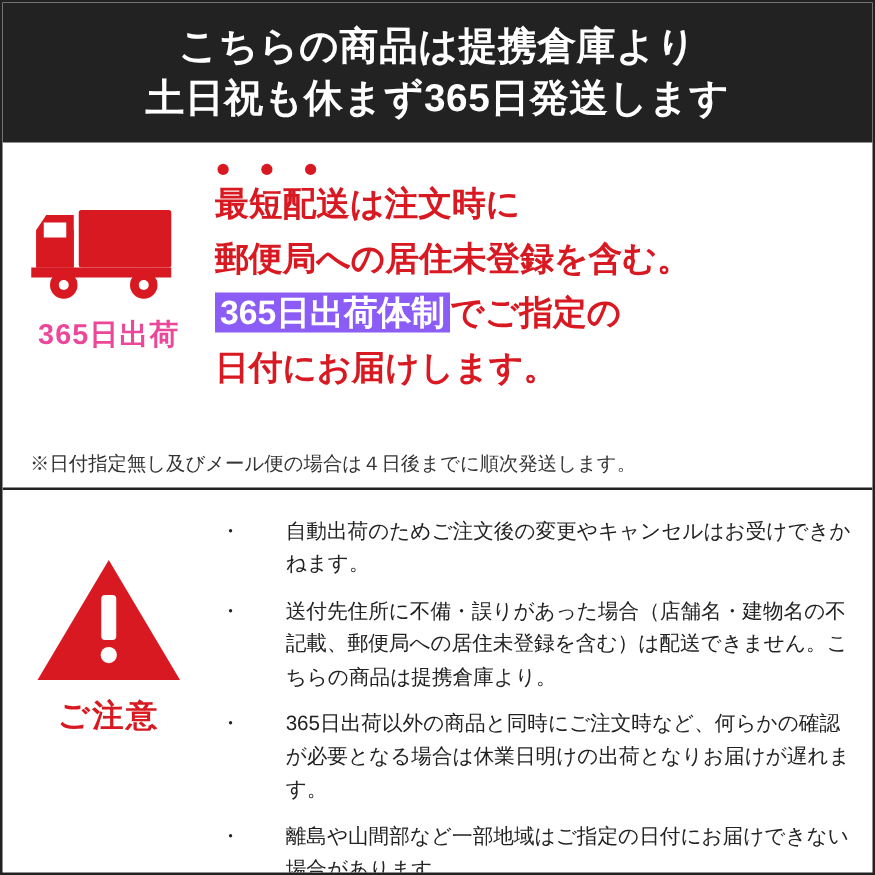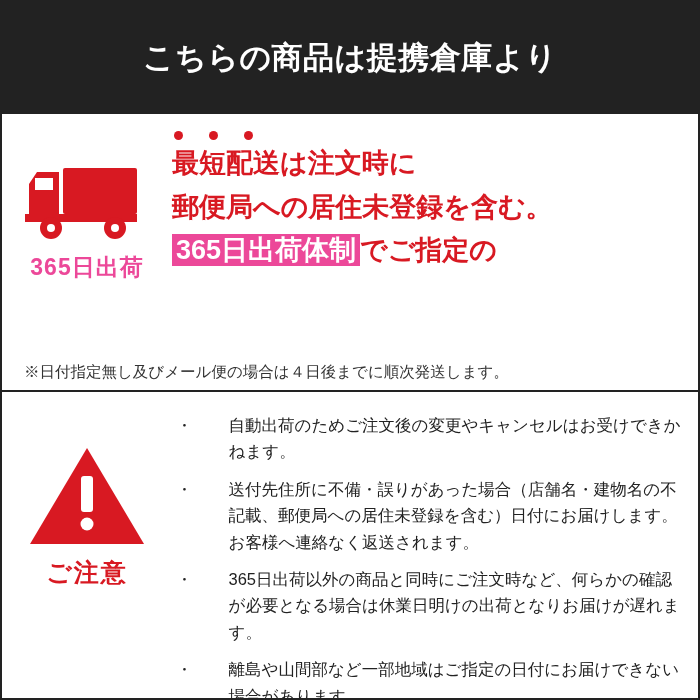--- a/index.html
+++ b/index.html
@@ -86,21 +86,21 @@
     padding-top: 10px;
     color: #d81922;
   }
   .ship-line {
     font-size: 27px;
     font-weight: bold;
     line-height: 1.62;
     white-space: nowrap;
   }
   .ship-line .hl {
-    background: #ec4899;
+    background: #8b5cf6;
     color: #ffffff;
     padding: 1px 4px;
   }
   .dots {
     display: flex;
     gap: 26px;
     padding-left: 2px;
     margin-bottom: 2px;
     height: 10px;
     align-items: center;
@@ -170,20 +170,21 @@
     margin-left: 36px;
   }
 </style>
 </head>
 <body>
 
 <div class="banner">
 
   <div class="header">
     <div class="header-line">こちらの商品は提携倉庫より</div>
+    <div class="header-line">土日祝も休まず365日発送します</div>
   </div>
 
   <div class="ship-section">
     <div class="ship-main">
 
       <div class="truck-col">
         <svg class="truck-icon" viewBox="0 0 128 86" aria-hidden="true">
           <g fill="#d81922">
 
             <rect x="40" y="10" width="74" height="46" rx="2"></rect>
@@ -212,20 +213,21 @@
         <div class="dots">
           <span class="dot"></span>
           <span class="dot"></span>
           <span class="dot"></span>
         </div>
         <div class="ship-line">最短配送は注文時に</div>
         <div class="ship-line">郵便局への居住未登録を含む。</div>
         <div class="ship-line">
           <span class="hl">365日出荷体制</span><span>でご指定の</span>
         </div>
+        <div class="ship-line">日付にお届けします。</div>
       </div>
     </div>
     <div class="ship-note">※日付指定無し及びメール便の場合は４日後までに順次発送します。</div>
   </div>
 
   <div class="caution-section">
     <div class="caution-col">
       <svg class="warn-icon" viewBox="0 0 118 104" aria-hidden="true">
         <path d="M59 4 L116 100 L2 100 Z" fill="#d81922"></path>
         <rect x="53" y="32" width="12" height="36" rx="3" fill="#ffffff"></rect>
@@ -234,21 +236,21 @@
       <div class="caution-label">ご注意</div>
     </div>
 
     <div class="caution-list">
       <div class="caution-item">
         <span class="bullet">・</span>
         <span class="caution-text">自動出荷のためご注文後の変更やキャンセルはお受けできかねます。</span>
       </div>
       <div class="caution-item">
         <span class="bullet">・</span>
-        <span class="caution-text">送付先住所に不備・誤りがあった場合（店舗名・建物名の不記載、郵便局への居住未登録を含む）日付にお届けします。お客様へ連絡なく返送されます。</span>
+        <span class="caution-text">送付先住所に不備・誤りがあった場合（店舗名・建物名の不記載、郵便局への居住未登録を含む）は配送できません。こちらの商品は提携倉庫より。</span>
       </div>
       <div class="caution-item">
         <span class="bullet">・</span>
         <span class="caution-text">365日出荷以外の商品と同時にご注文時など、何らかの確認が必要となる場合は休業日明けの出荷となりお届けが遅れます。</span>
       </div>
       <div class="caution-item">
         <span class="bullet">・</span>
         <span class="caution-text">離島や山間部など一部地域はご指定の日付にお届けできない場合があります。</span>
       </div>
     </div>

